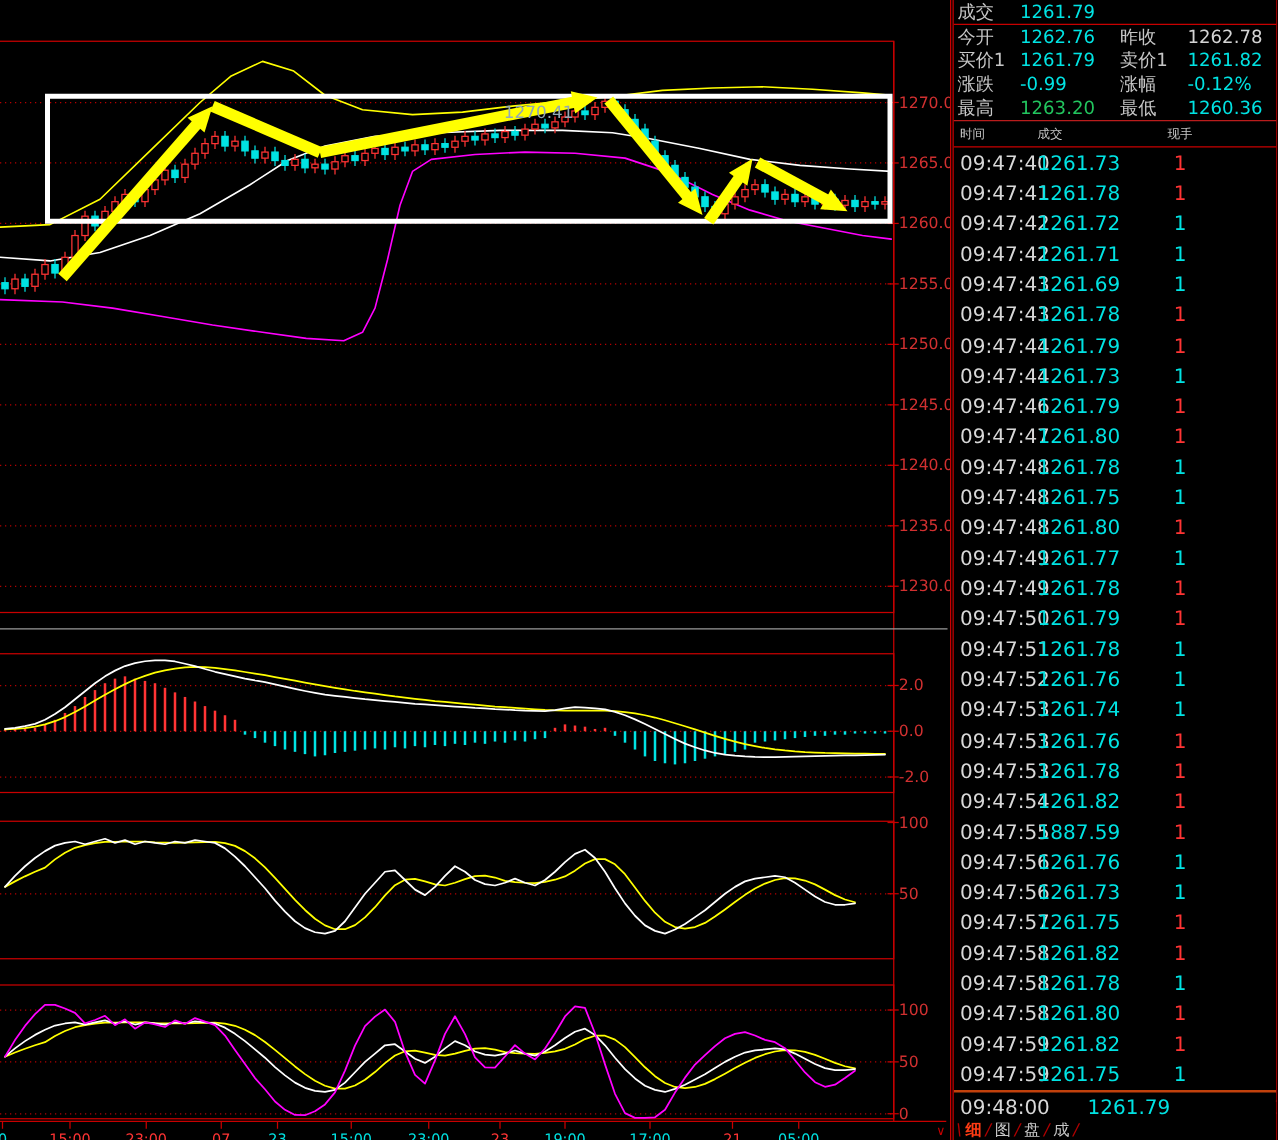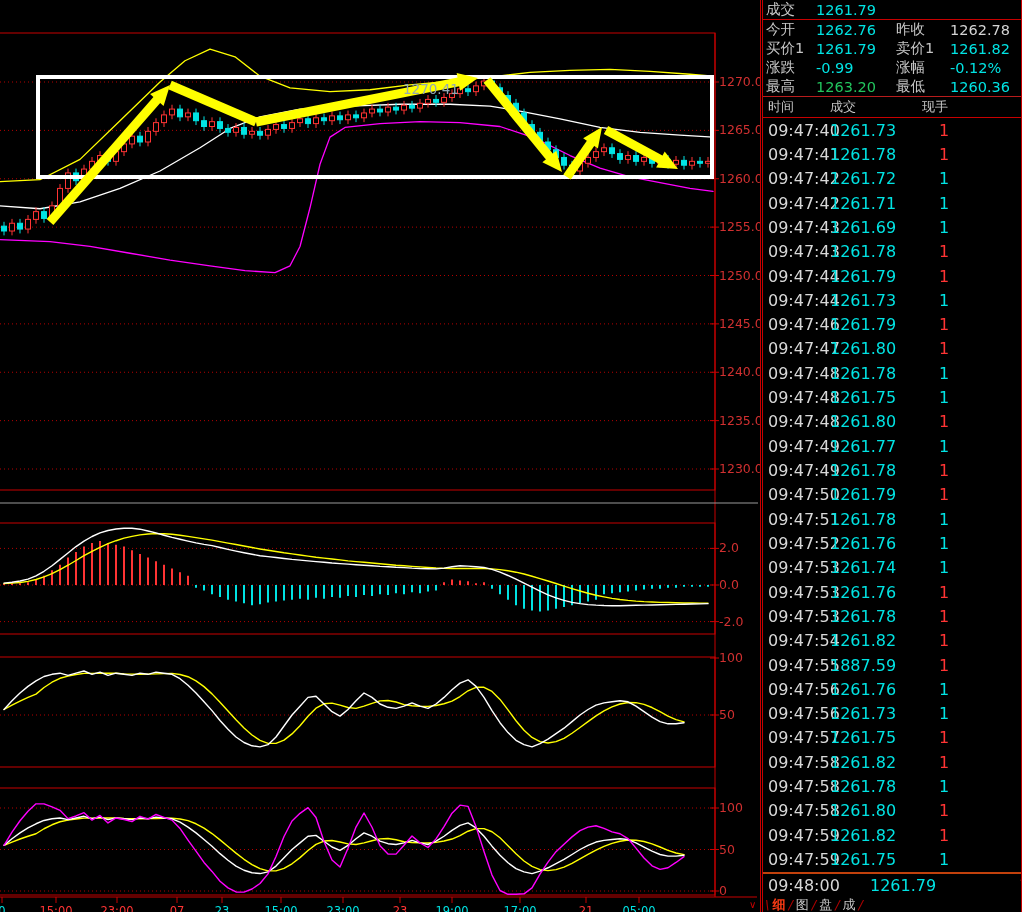--- a/index.html
+++ b/index.html
@@ -15,22 +15,22 @@
      border-bottom:1px solid #c80000;white-space:nowrap;overflow:hidden;}
   .qp-last{height:19px;display:grid;grid-template-columns:50px 1fr;align-items:center;padding-left:3px;
      border-bottom:1px solid #c80000;font-size:14.5px;}
   .qp-stats{display:grid;grid-template-columns:50px 80px 54px 1fr;grid-auto-rows:19px;align-items:center;
      padding-left:3px;border-bottom:1px solid #b91c1c;font-size:14.5px;}
   .lbl{color:#c6c6c6;}
   .v-cyan{color:#00e3e3;}
   .v-white{color:#d4d4d4;}
   .v-red{color:#22c55e;}
   .qp-thead{height:20px;display:grid;grid-template-columns:62px 92px 44px;align-items:center;padding-left:5px;
-     border-bottom:1px solid #c80000;font-size:13px;color:#c6c6c6;}
-  .qp-thead .c3{}
+     border-bottom:1px solid #c80000;font-size:10px;color:#c6c6c6;}
+  .qp-thead .c3{text-align:center;}
   .qp-trades{flex:1;display:flex;flex-direction:column;overflow:hidden;}
   .trade-row{flex:1;display:grid;grid-template-columns:62px 92px 44px;align-items:center;padding-left:5px;font-size:16px;}
   .trade-row.latest{border-top:2px solid #c2410c;gap:40px;}
   .t-time{color:#d8d8d8;}
   .t-price{color:#00e3e3;}
   .t-lots{text-align:center;}
   .t-lots.up{color:#ff3434;}
   .t-lots.down{color:#00e3e3;}
   .qp-tabs{height:14px;display:flex;align-items:flex-start;font-size:13px;line-height:14px;
      color:#c6c6c6;overflow:hidden;padding-left:2px;gap:3px;}

